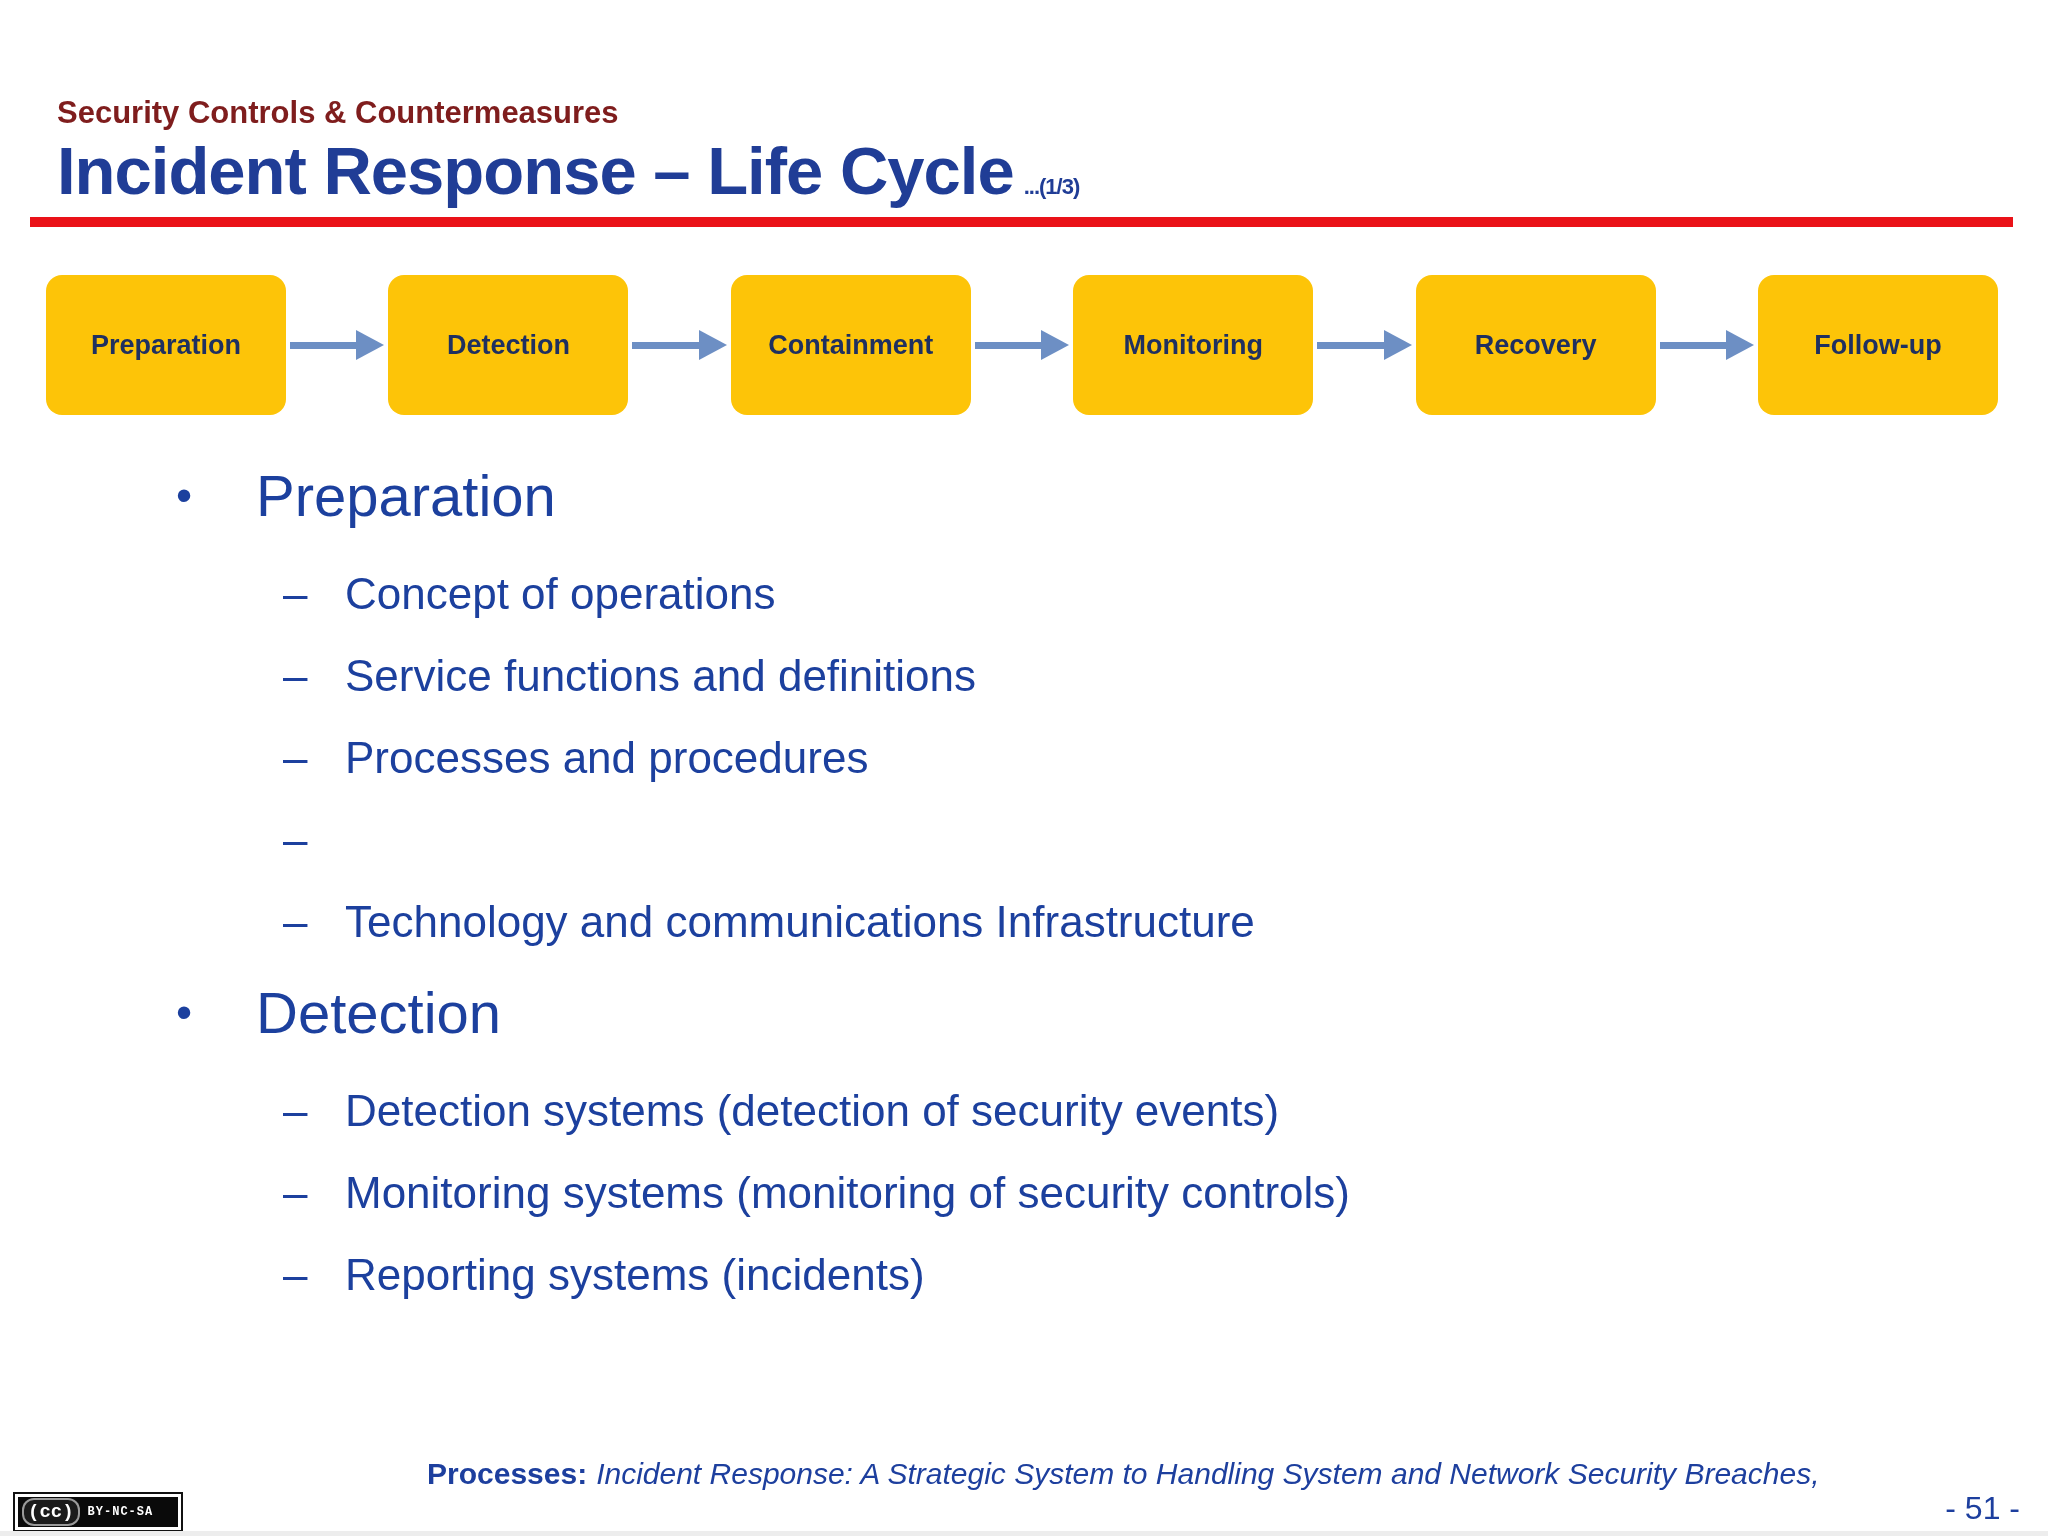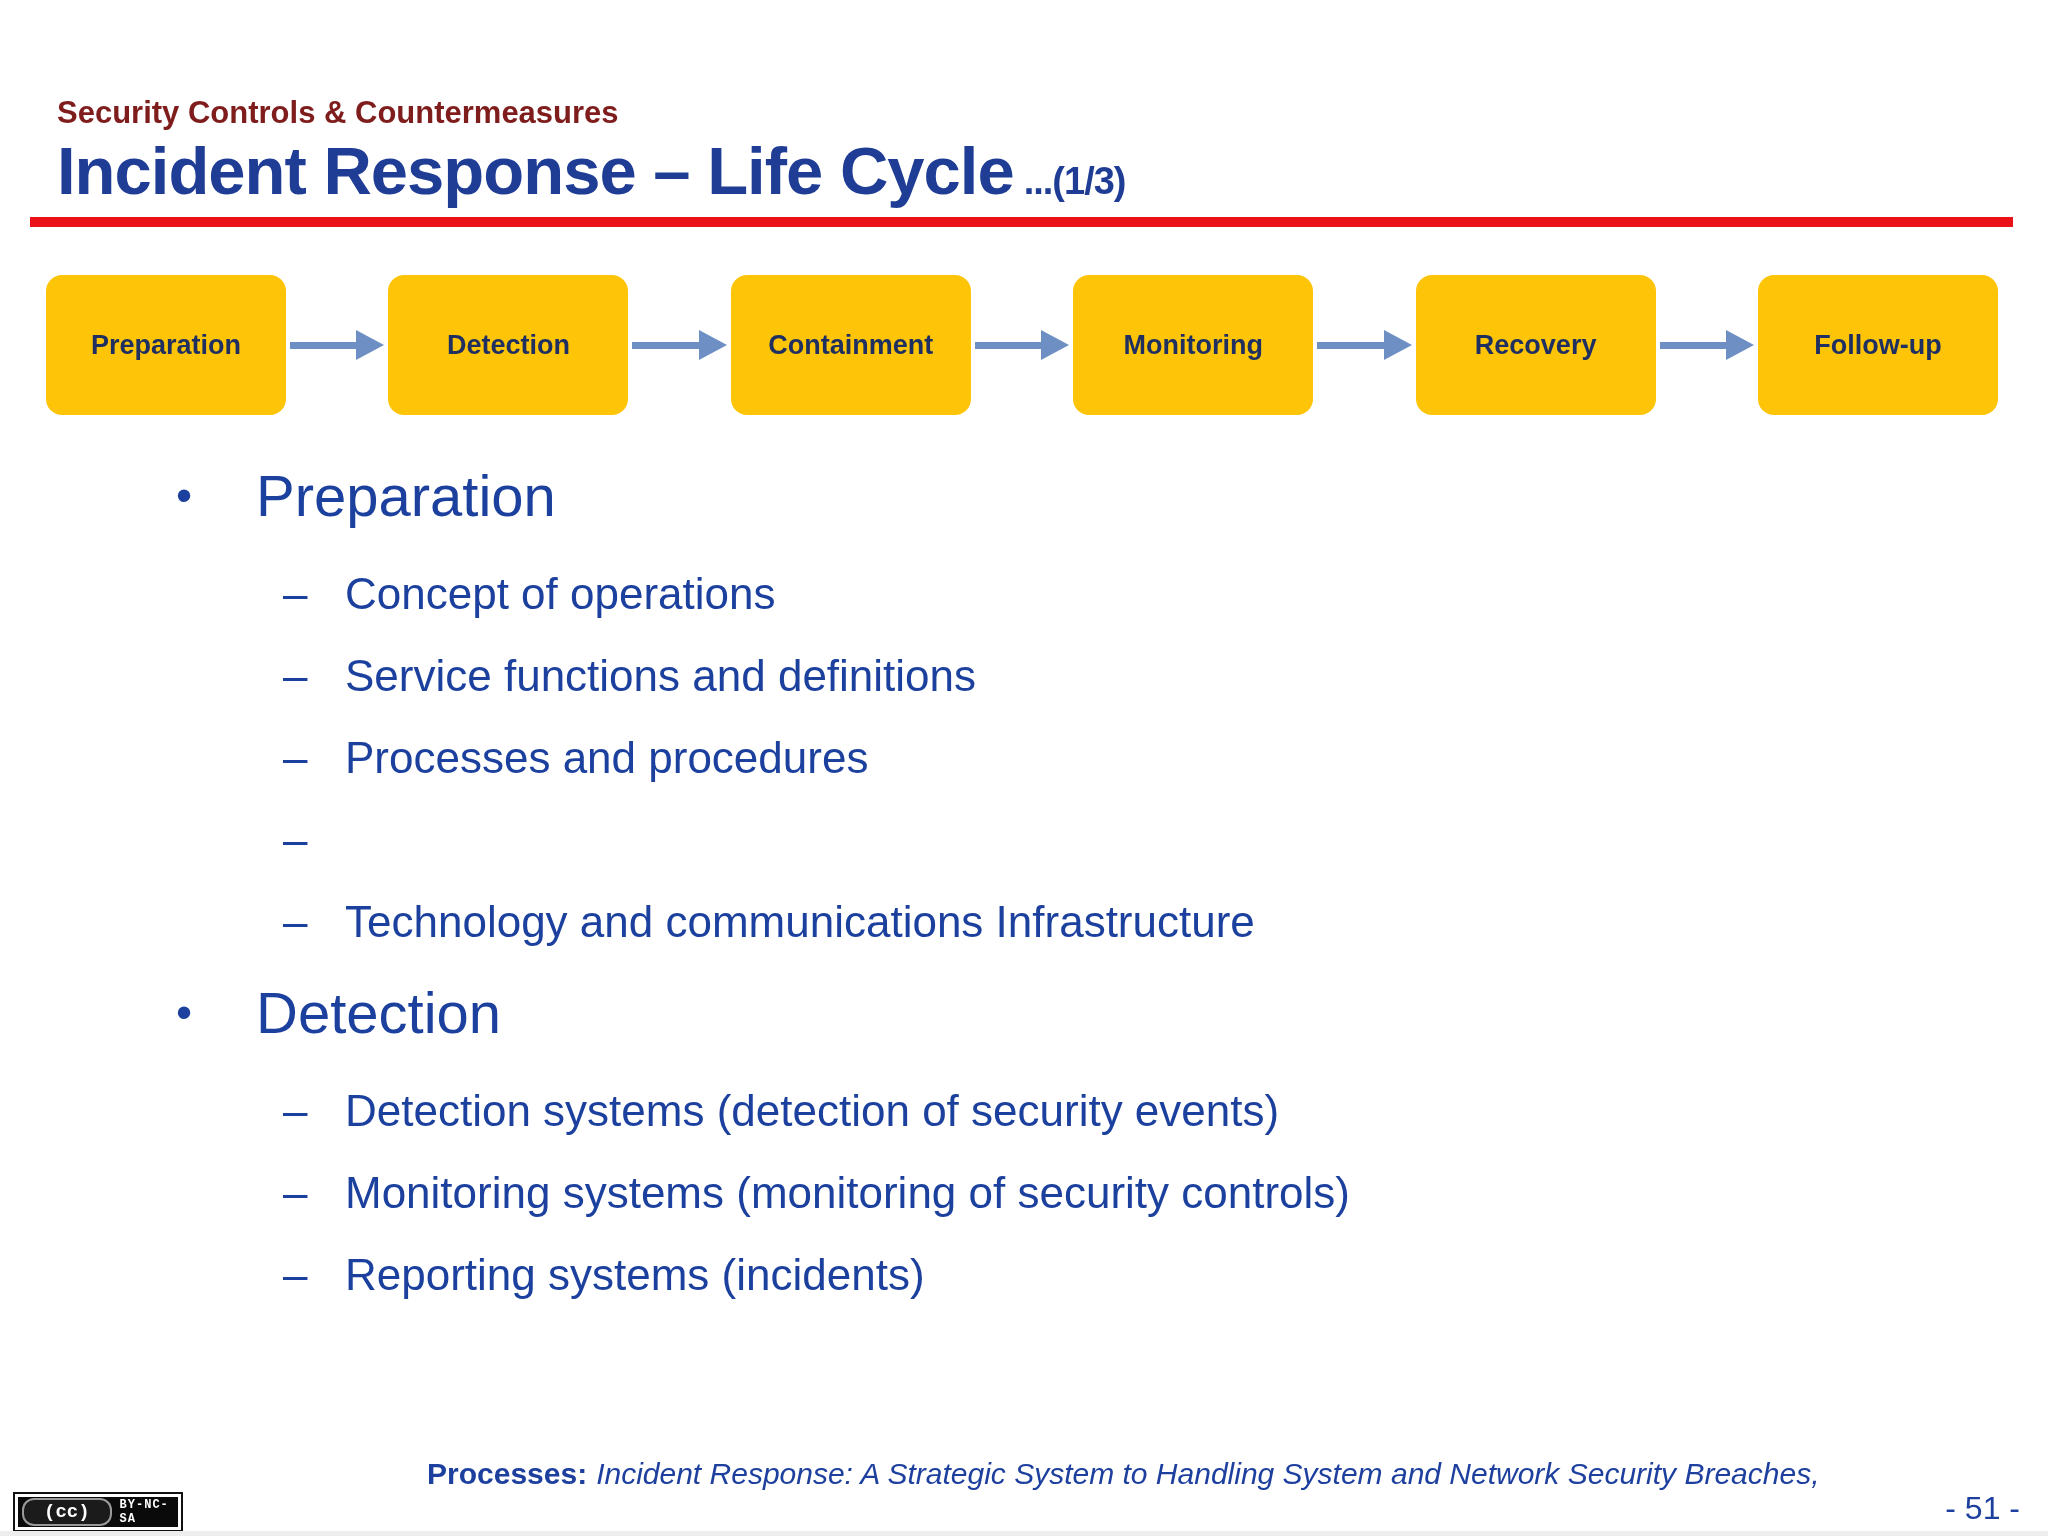--- a/index.html
+++ b/index.html
@@ -33,21 +33,21 @@
   .title-line {
     margin-top: 6px;
     font-size: 67px;
     font-weight: bold;
     color: #203d96;
     letter-spacing: -1px;
     line-height: 1.05;
     white-space: nowrap;
   }
   .title-suffix {
-    font-size: 38px;
+    font-size: 22px;
     font-weight: bold;
     color: #203d96;
     margin-left: 10px;
   }
   .red-rule {
     position: absolute;
     left: 30px;
     top: 217px;
     width: 1983px;
     height: 10px;
@@ -177,21 +177,21 @@
     align-items: center;
     box-sizing: border-box;
     padding: 0 6px;
   }
   .cc-logo {
     color: #ffffff;
     font-weight: bold;
     font-size: 19px;
     background: #1b1b1b;
     border-radius: 10px;
-    padding: 1px 20px;
+    padding: 1px 4px;
     box-shadow: 0 0 0 2px #9a9a9a;
     margin-right: 10px;
     font-family: "Liberation Mono", monospace;
   }
   .cc-text {
     color: #ffffff;
     font-family: "Liberation Mono", monospace;
     font-weight: bold;
     font-size: 12px;
     letter-spacing: 1px;

